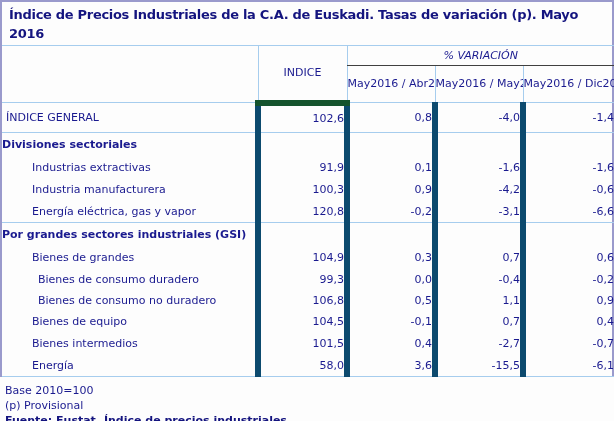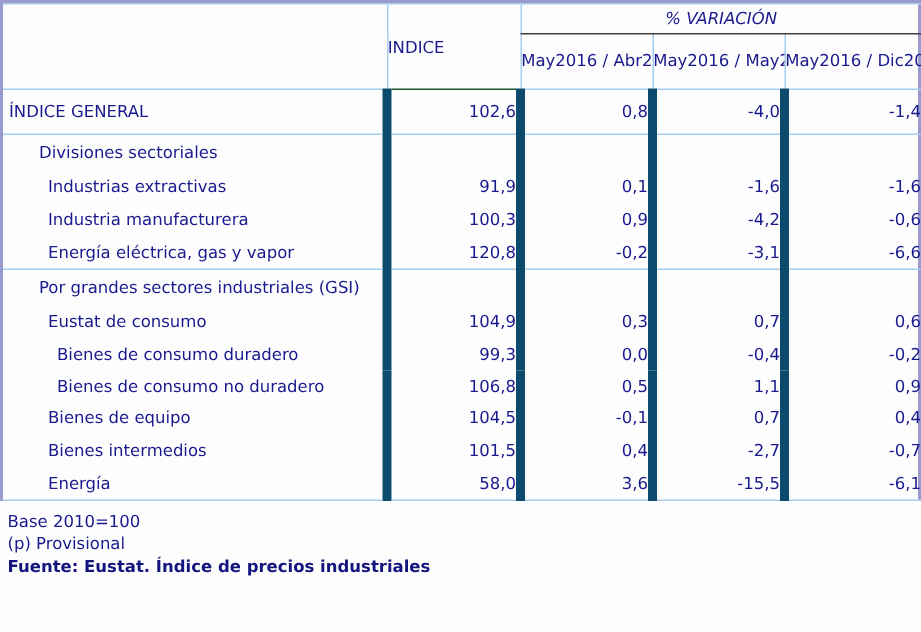--- a/index.html
+++ b/index.html
@@ -42,22 +42,22 @@
   }
   col.c-label  { width:256px; }
   col.c-indice { width:89px; }
   col.c-p1     { width:88px; }
   col.c-p2     { width:88px; }
   col.c-p3     { width:91px; }
 
   th.h-corner { border-bottom:1px solid #a6cdee; }
   th.h-indice {
     border-left:1px solid #a6cdee;
-    border-bottom:1px solid #14532d;
-    font-weight:bold; text-align:left;
+    border-bottom:6px solid #14532d;
+    font-weight:bold; text-align:center;
   }
   th.h-var {
     border-left:1px solid #a6cdee;
     border-bottom:1px solid #404040;
     font-weight:bold; text-align:center;
     height:19px;
     font-style:italic;
   }
   th.h-period {
     border-left:1px solid #a6cdee;
@@ -65,21 +65,21 @@
     font-weight:bold; text-align:center;
     height:36px;
     white-space:normal;
     padding:1px 8px;
     line-height:16px;
   }
   td.v { border-left:6px solid #0c4a6e; text-align:right; }
   tr.r-general       { height:30px; font-weight:bold; }
   tr.r-general td    { border-bottom:1px solid #a6cdee; }
   tr.r-section       { height:24px; }
-  tr.r-section td.lbl{ font-weight:normal;padding-left:24px; }
+  tr.r-section td.lbl{ font-weight:bold; }
   tr.r-item          { height:22px; }
   tr.r-subitem       { height:21px; }
   tr.r-hline td      { border-bottom:1px solid #a6cdee; }
   td.lbl             { padding-left:6px; }
   tr.r-general td.lbl{ padding-left:4px; }
   tr.r-item td.lbl   { padding-left:30px; }
   tr.r-subitem td.lbl{ padding-left:36px; }
 
   .footer {
     padding:6px 6px 0 5px;
@@ -87,20 +87,21 @@
     line-height:15px;
     color:#1a1a8f;
   }
   .footer .src { font-weight:bold; color:#14147f; }
 </style>
 </head>
 <body>
 
 <div class="sheet">
   <div class="box">
+    <div class="title">Índice de Precios Industriales de la C.A. de Euskadi. Tasas de variación (p). Mayo 2016</div>
 
     <table class="ipi">
       <colgroup>
         <col class="c-label">
           <col class="c-indice">
           <col class="c-p1">
           <col class="c-p2">
           <col class="c-p3">
       </colgroup>
       <thead>
@@ -152,21 +153,21 @@
             <td class="v">-6,6</td>
           </tr>
           <tr class="r-section">
             <td class="lbl">Por grandes sectores industriales (GSI)</td>
             <td class="v"></td>
             <td class="v"></td>
             <td class="v"></td>
             <td class="v"></td>
           </tr>
           <tr class="r-item">
-            <td class="lbl">Eustat de consumo</td>
+            <td class="lbl">Bienes de grandes</td>
             <td class="v">104,9</td>
             <td class="v">0,3</td>
             <td class="v">0,7</td>
             <td class="v">0,6</td>
           </tr>
           <tr class="r-subitem">
             <td class="lbl">Bienes de consumo duradero</td>
             <td class="v">99,3</td>
             <td class="v">0,0</td>
             <td class="v">-0,4</td>

